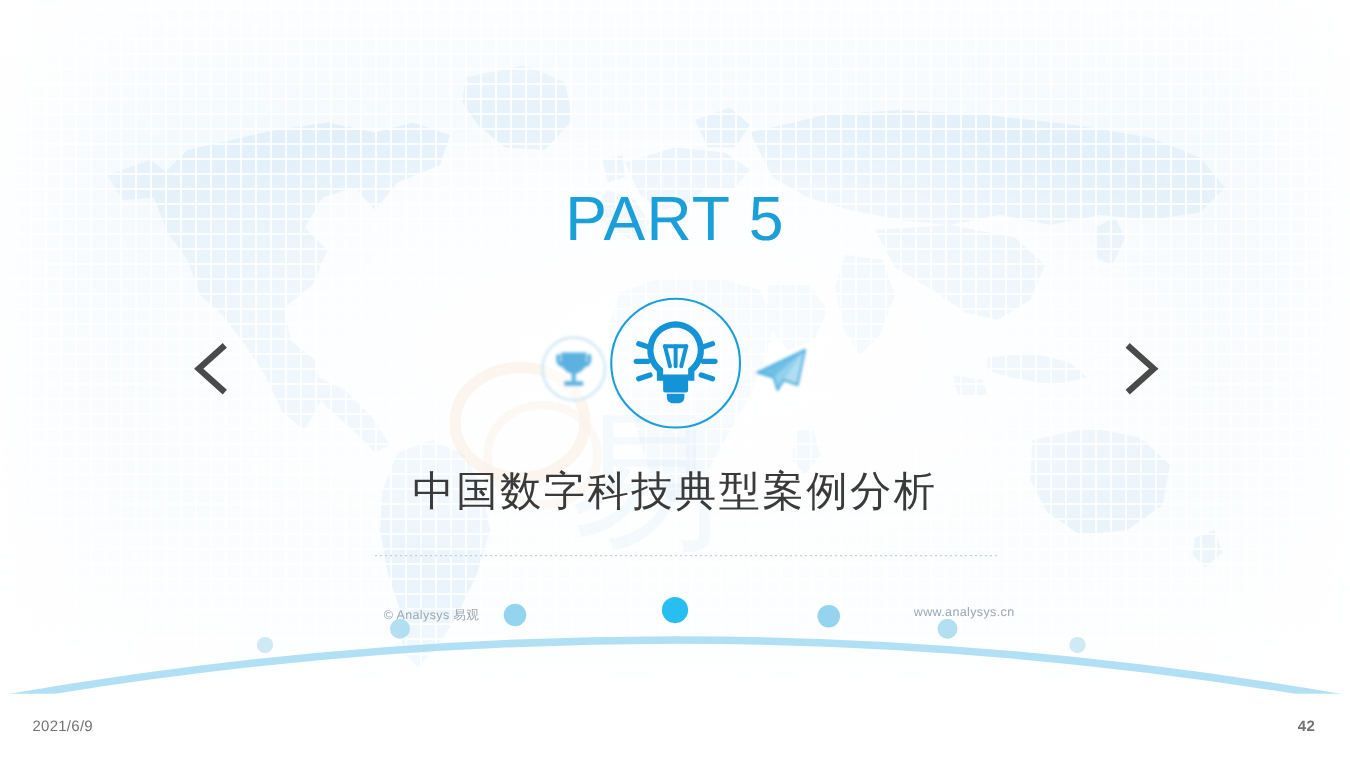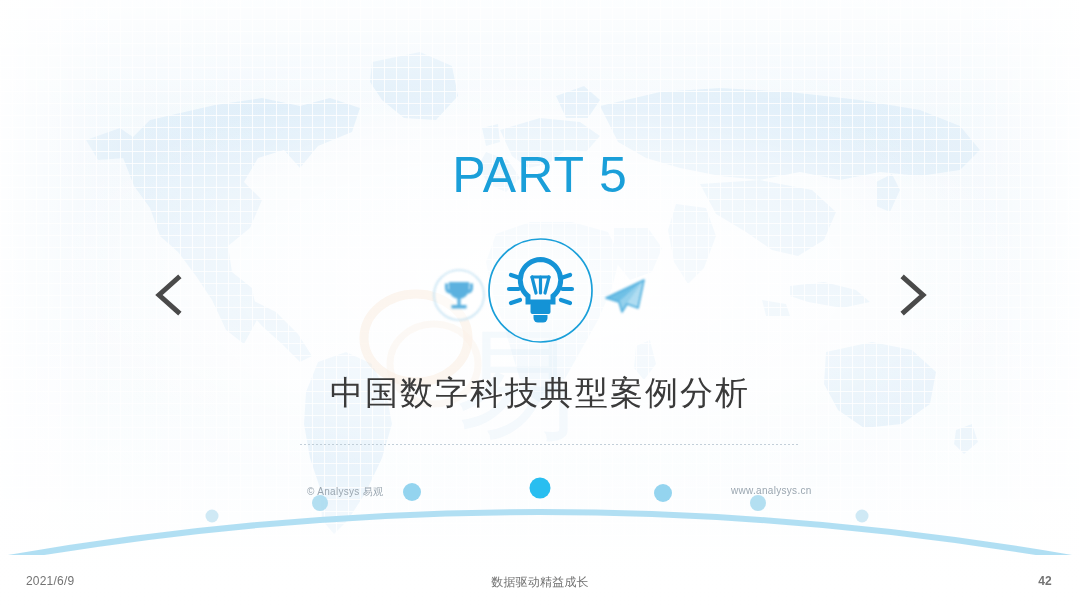--- a/index.html
+++ b/index.html
@@ -314,16 +314,15 @@
       <polyline points="30,8 11,25 30,42" fill="none" stroke="#4a4a4a" stroke-width="5" stroke-linecap="square" stroke-linejoin="miter"></polyline>
     </svg>
   </div>
   <div class="nav-arrow next">
     <svg viewBox="0 0 44 50" aria-hidden="true">
       <polyline points="14,8 33,25 14,42" fill="none" stroke="#4a4a4a" stroke-width="5" stroke-linecap="square" stroke-linejoin="miter"></polyline>
     </svg>
   </div>
 
   <div class="footer-date">2021/6/9</div>
-  <div class="footer-center">数据驱动精益成长</div>
   <div class="footer-page">42</div>
 
 </div>
 
 </body></html>

